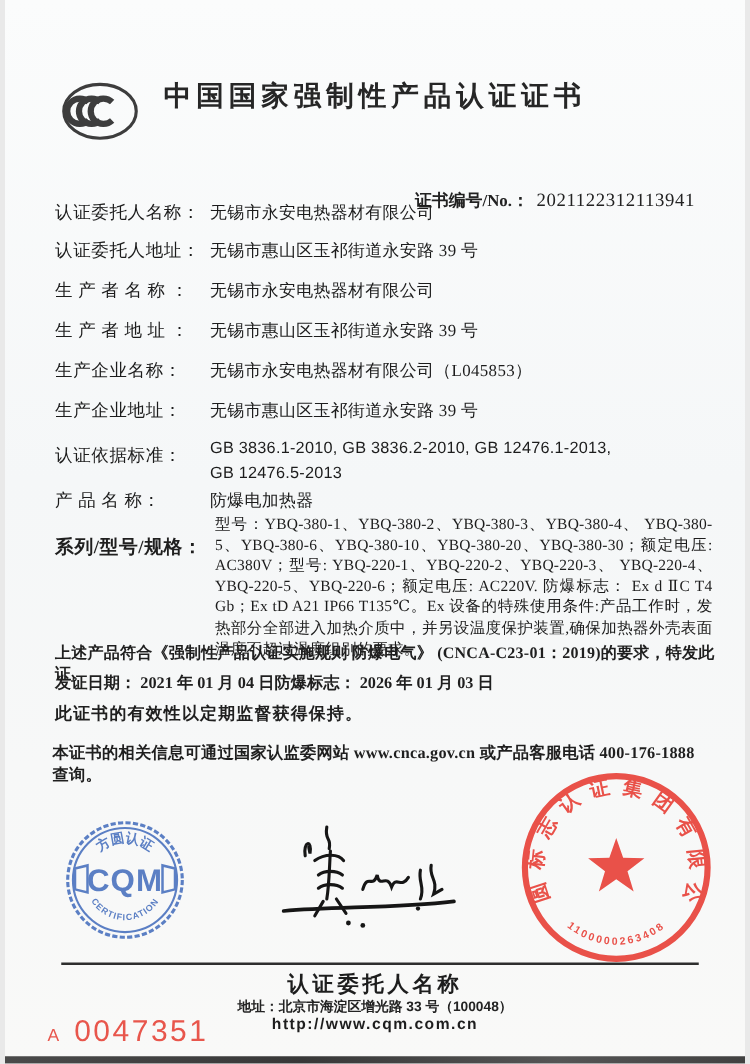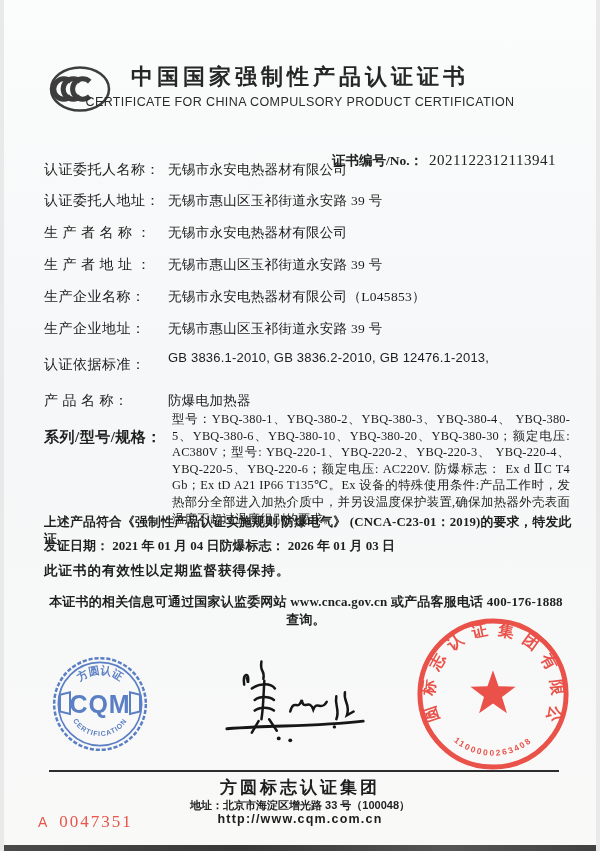--- a/index.html
+++ b/index.html
@@ -40,48 +40,47 @@
   .std{font-family:"Liberation Sans","DejaVu Sans",sans-serif;font-size:13px;letter-spacing:.2px;display:block;line-height:1.55;}
   .series-lbl{left:40px;top:428px;font-size:15px;font-weight:700;letter-spacing:.5px;}
   .series-val{
     left:168px;top:411px;width:398px;
     font-size:12.4px;line-height:16.6px;letter-spacing:.2px;color:#1c1c1c;text-align:justify;
   }
   
   .compliance{left:40px;top:514px;width:530px;font-size:12.8px;font-weight:700;letter-spacing:.2px;}
   .dates{left:40px;top:537px;width:525px;font-size:13px;font-weight:700;display:flex;}
   .validity{left:40px;top:562px;font-size:13.5px;font-weight:700;letter-spacing:1px;}
-  .info{left:38px;top:593px;width:528px;font-size:13px;font-weight:700;letter-spacing:.2px;text-align:center;}
+  .info{left:38px;top:593px;width:528px;font-size:13px;font-weight:700;letter-spacing:.2px;}
   
   .rule{left:45px;top:770px;width:510px;height:2px;background:#2e2e2e;}
   .f-org{left:0;right:0;top:776px;text-align:center;font-size:17px;font-weight:700;letter-spacing:3px;color:#1d1d1d;}
   .f-addr{left:0;right:0;top:798px;text-align:center;font-size:11px;font-weight:700;color:#232323;font-family:"Liberation Sans","DejaVu Sans",sans-serif;}
   .f-web{left:0;right:0;top:812px;text-align:center;font-size:12.5px;font-weight:700;letter-spacing:1.2px;color:#1d1d1d;font-family:"Liberation Sans","DejaVu Sans",sans-serif;}
   .serial{left:34px;top:812px;font-family:"Liberation Sans","DejaVu Sans",sans-serif;}
   .serial .pre{font-size:14px;color:#e8564c;margin-right:12px;}
-  .serial .no{font-size:17px;color:#e8564c;letter-spacing:2px;font-family:Liberation Serif, serif;}
+  .serial .no{font-size:24px;color:#e8564c;letter-spacing:2px;}
   .bottom-band{left:0;right:0;bottom:0;height:6px;background:linear-gradient(90deg,#4a4a4a,#383838 40%,#555 75%,#414141);}
   svg text{user-select:none;}
 </style>
 </head>
 <body>
 
 <div class="page">
 
   <div class="abs" style="left:36px;top:60px;width:80px;height:58px;">
     <svg width="80" height="58" viewBox="0 0 100 74">
       <ellipse cx="50" cy="37" rx="37" ry="27.5" fill="none" stroke="#3d3d3d" stroke-width="3.2"></ellipse>
       <path d="M 38.4,46.5 A 13 13 0 1 1 38.4,27.5" fill="none" stroke="#3d3d3d" stroke-width="6.4"></path>
       <path d="M 50.4,46.5 A 13 13 0 1 1 50.4,27.5" fill="none" stroke="#3d3d3d" stroke-width="6.4"></path>
       <path d="M 62.4,46.5 A 13 13 0 1 1 62.4,27.5" fill="none" stroke="#3d3d3d" stroke-width="6.4"></path>
     </svg>
   </div>
 
   <div class="abs title-cn">中国国家强制性产品认证证书</div>
-  <div class="abs title-en">CERTIFICATE FOR CHINA COMPULSORY PRODUCT CERTIFICATION</div>
   <div class="abs cert-no">
     <span>证书编号/No.：</span><span class="num">2021122312113941</span>
   </div>
 
   <div class="abs row" style="top:161px">
     <span class="lbl">认证委托人名称：</span>
     <span class="val">无锡市永安电热器材有限公司</span>
   </div>
   <div class="abs row" style="top:192px">
     <span class="lbl">认证委托人地址：</span>
@@ -100,20 +99,21 @@
     <span class="val">无锡市永安电热器材有限公司（L045853）</span>
   </div>
   <div class="abs row" style="top:320px">
     <span class="lbl">生产企业地址：</span>
     <span class="val">无锡市惠山区玉祁街道永安路 39 号</span>
   </div>
   <div class="abs row" style="top:348px">
     <span class="lbl" style="padding-top:8px">认证依据标准：</span>
     <span class="val">
       <span class="std">GB 3836.1-2010, GB 3836.2-2010, GB 12476.1-2013,</span>
+      <span class="std">GB 12476.5-2013</span>
     </span>
   </div>
   <div class="abs row" style="top:392px">
     <span class="lbl">产 品 名 称：</span>
     <span class="val">防爆电加热器</span>
   </div>
   <div class="abs series-lbl">系列/型号/规格：</div>
   <div class="abs series-val">型号：YBQ-380-1、YBQ-380-2、YBQ-380-3、YBQ-380-4、 YBQ-380-5、YBQ-380-6、YBQ-380-10、YBQ-380-20、YBQ-380-30；额定电压: AC380V；型号: YBQ-220-1、YBQ-220-2、YBQ-220-3、 YBQ-220-4、 YBQ-220-5、YBQ-220-6；额定电压: AC220V. 防爆标志： Ex d ⅡC T4 Gb；Ex tD A21 IP66 T135℃。Ex 设备的特殊使用条件:产品工作时，发热部分全部进入加热介质中，并另设温度保护装置,确保加热器外壳表面温度不超过温度组别的要求。</div>
 
   <div class="abs compliance">上述产品符合《强制性产品认证实施规则 防爆电气》 (CNCA-C23-01：2019)的要求，特发此证。</div>
@@ -184,21 +184,21 @@
       <text font-family="Liberation Serif, DejaVu Serif, serif" font-size="16" font-weight="700" fill="#e8433b">
         <textPath href="#stampArc" startOffset="50%" text-anchor="middle" textLength="292">方圆标志认证集团有限公司</textPath>
       </text>
       <text font-family="Liberation Sans, DejaVu Sans, sans-serif" font-size="8.5" font-weight="700" fill="#e8433b" letter-spacing="2">
         <textPath href="#stampNum" startOffset="50%" text-anchor="middle">1100000263408</textPath>
       </text>
     </svg>
   </div>
 
   <div class="abs rule"></div>
-  <div class="abs f-org">方圆标志认证集团</div>
+  <div class="abs f-org">认证委托人名称</div>
   <div class="abs f-addr">地址：北京市海淀区增光路 33 号（100048）</div>
   <div class="abs f-web">http://www.cqm.com.cn</div>
   <div class="abs serial">
     <span class="pre">A</span><span class="no">0047351</span>
   </div>
   <div class="abs bottom-band"></div>
 
 </div>
 
 </body></html>

